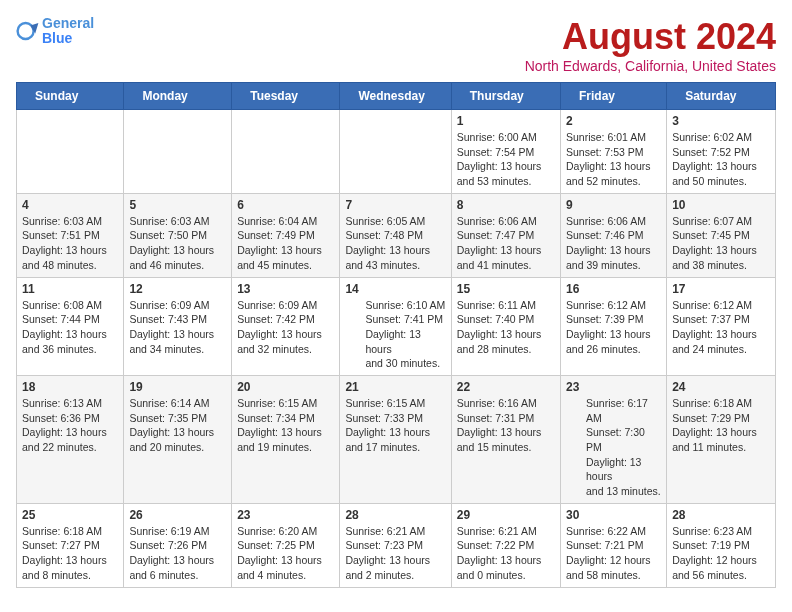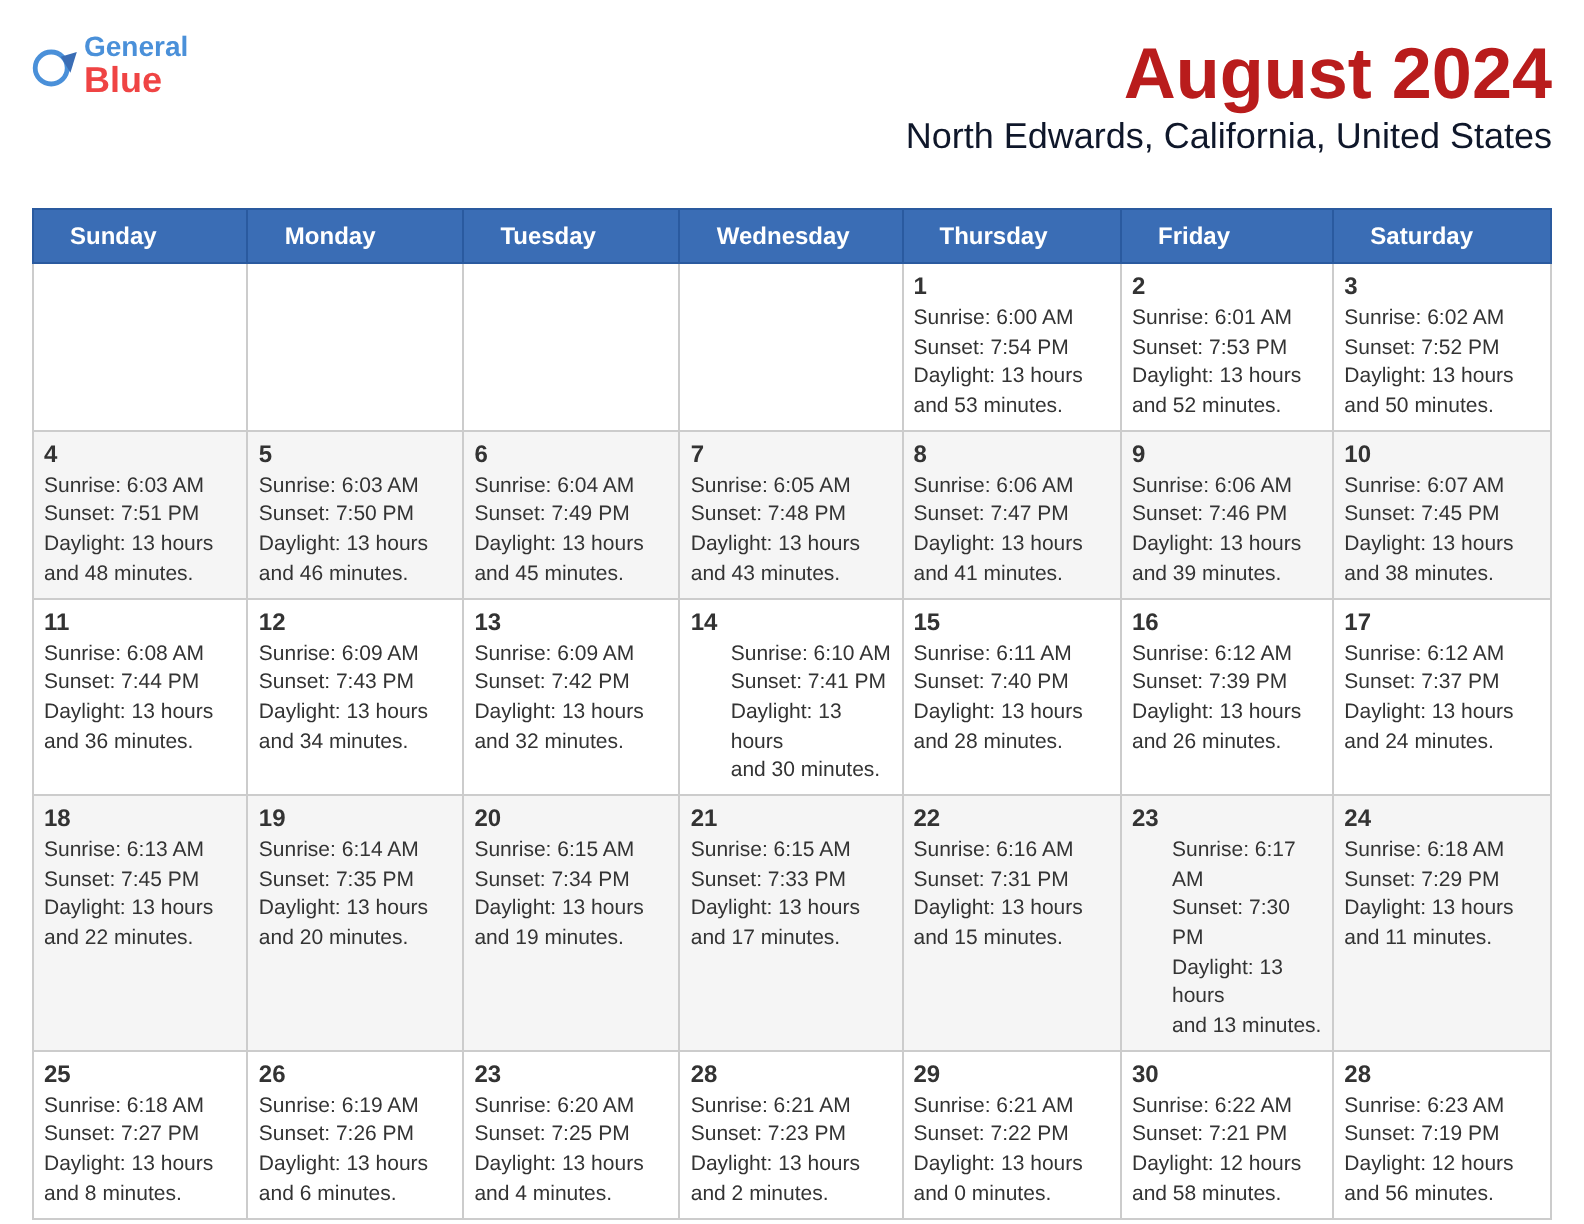--- a/index.html
+++ b/index.html
@@ -7,42 +7,42 @@
       font-family: Arial, sans-serif;
       background: #fff;
       width: 792px;
       min-height: 612px;
       padding: 16px;
     }
     .header {
       display: flex;
       align-items: flex-start;
       justify-content: space-between;
-      margin-bottom: 25px;
+      margin-bottom: 8px;
     }
     .logo {
       display: flex;
       align-items: center;
     }
     .logo-icon {
       width: 24px;
       height: 24px;
       margin-right: 2px;
     }
     .title-area {
       text-align: right;
     }
     .month-year {
       font-size: 36px;
       font-weight: bold;
       color: #b91c1c;
     }
     .location {
-      font-size: 18px;
-      color: #0f172a;
+      font-size: 14px;
+      color: #be185d;
       text-align: right;
     }
     table {
       width: 100%;
       border-collapse: collapse;
       font-size: 11px;
     }
     thead tr th {
       background-color: #3a6db5;
       color: #fff;
@@ -85,21 +85,21 @@
 <div class="header">
   <div class="logo">
     <svg class="logo-icon" viewBox="0 0 30 30" xmlns="http://www.w3.org/2000/svg">
       <circle cx="12" cy="15" r="10" fill="none" stroke="#4a90d9" stroke-width="3"></circle>
       <path d="M18 8 L28 5 L24 18 Z" fill="#3a6db5"></path>
     </svg>
     <div>
       <div style="font-size:14px;font-weight:bold;color:#333;line-height:1.1;">
         <span style="color:#4a90d9;">General</span>
       </div>
-      <div style="font-size:18px;font-weight:bold;color:#ef4444;line-height:1.1;">Blue</div>
+      <div style="font-size:14px;font-weight:bold;color:#3b82f6;line-height:1.1;">Blue</div>
     </div>
   </div>
   <div class="title-area">
     <div class="month-year">August 2024</div>
     <div class="location">North Edwards, California, United States</div>
   </div>
 </div>
 
 <table>
   <thead>
@@ -240,21 +240,21 @@
           <div class="day-info" style="white-space: pre-line;">Sunrise: 6:12 AM
 Sunset: 7:37 PM
 Daylight: 13 hours
 and 24 minutes.</div>
         </td>
       </tr>
       <tr>
         <td>
           <span class="day-number">18</span>
           <div class="day-info" style="white-space: pre-line;">Sunrise: 6:13 AM
-Sunset: 7:45 PM
+Sunset: 6:36 PM
 Daylight: 13 hours
 and 22 minutes.</div>
         </td>
         <td>
           <span class="day-number">19</span>
           <div class="day-info" style="white-space: pre-line;">Sunrise: 6:14 AM
 Sunset: 7:35 PM
 Daylight: 13 hours
 and 20 minutes.</div>
         </td>

